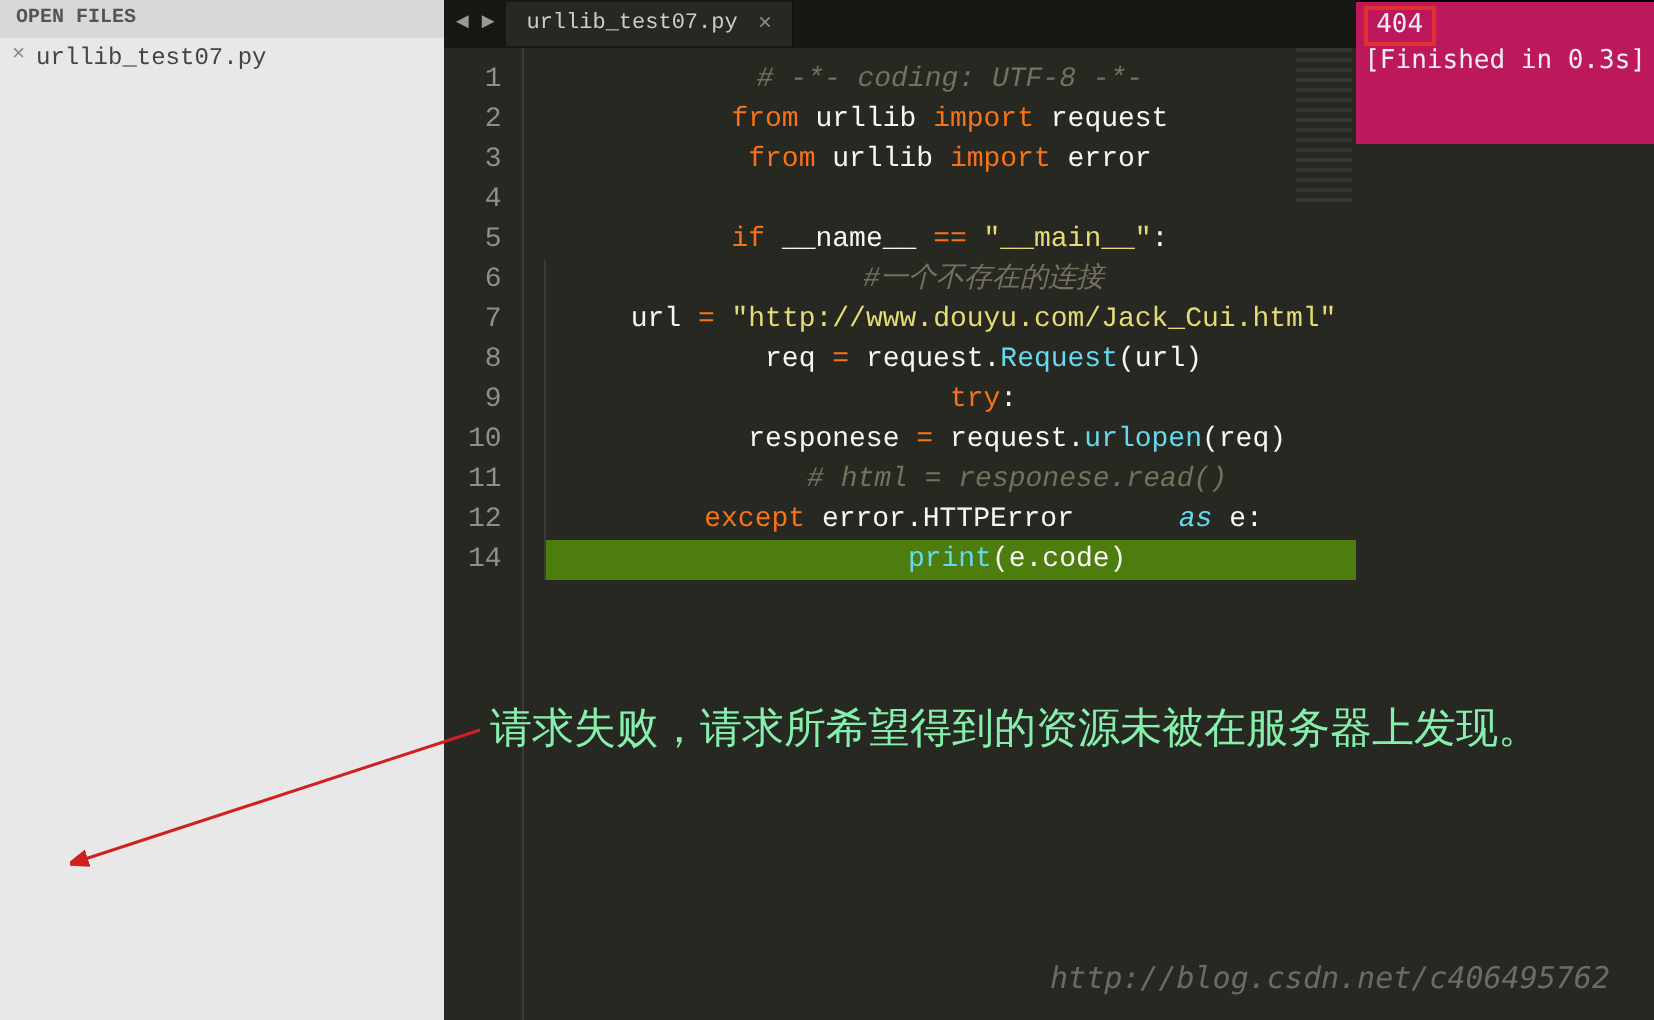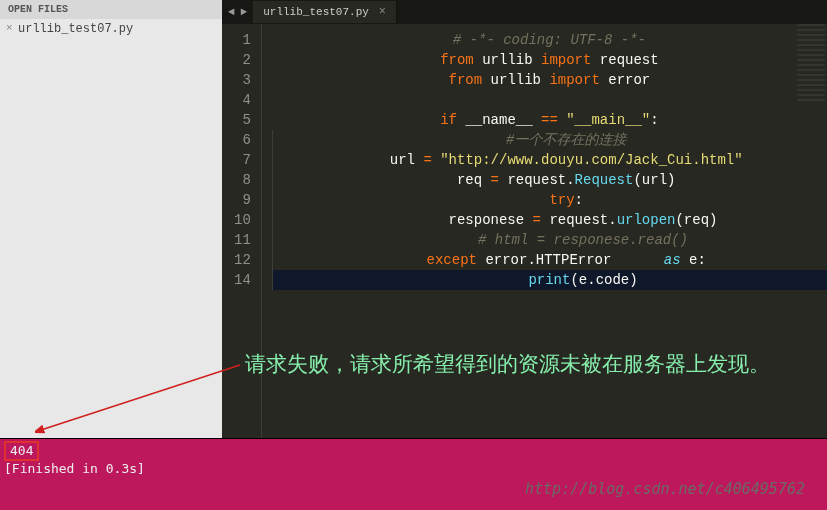--- a/index.html
+++ b/index.html
@@ -5,21 +5,21 @@
     * { margin: 0; padding: 0; box-sizing: border-box; }
     body {
       width: 827px;
       height: 510px;
       font-family: Consolas, "Courier New", monospace;
       font-size: 13px;
       background: #272822;
       overflow: hidden;
       position: relative;
     }
-    .container { display: flex; height: 100%; flex-direction: column; }
+    .container { display: flex; height: 100%; flex-direction: row; }
     .top-area { display: flex; flex: 1; overflow: hidden; }
     
     
     .sidebar {
       width: 222px;
       background: #e8e8e8;
       color: #333;
       display: flex;
       flex-direction: column;
     }
@@ -104,21 +104,21 @@
     .gutter div { height: 20px; }
     .code {
       flex: 1;
       padding: 6px 0 6px 10px;
       color: #f8f8f2;
       white-space: pre;
       position: relative;
       text-align: center;
     }
     .code-line { height: 20px; position: relative; }
-    .code-line.active { background: #0f172a; }
+    .code-line.active { background: #4d7c0f; }
     
     
     .c-comment { color: #75715e; font-style: italic; }
     .c-keyword { color: #f97316; }
     .c-keyword-it { color: #66d9ef; font-style: italic; margin-left: 44px; }
     .c-name { color: #f8f8f2; }
     .c-string { color: #e6db74; }
     .c-func { color: #66d9ef; }
     .c-builtin { color: #66d9ef; }
     

